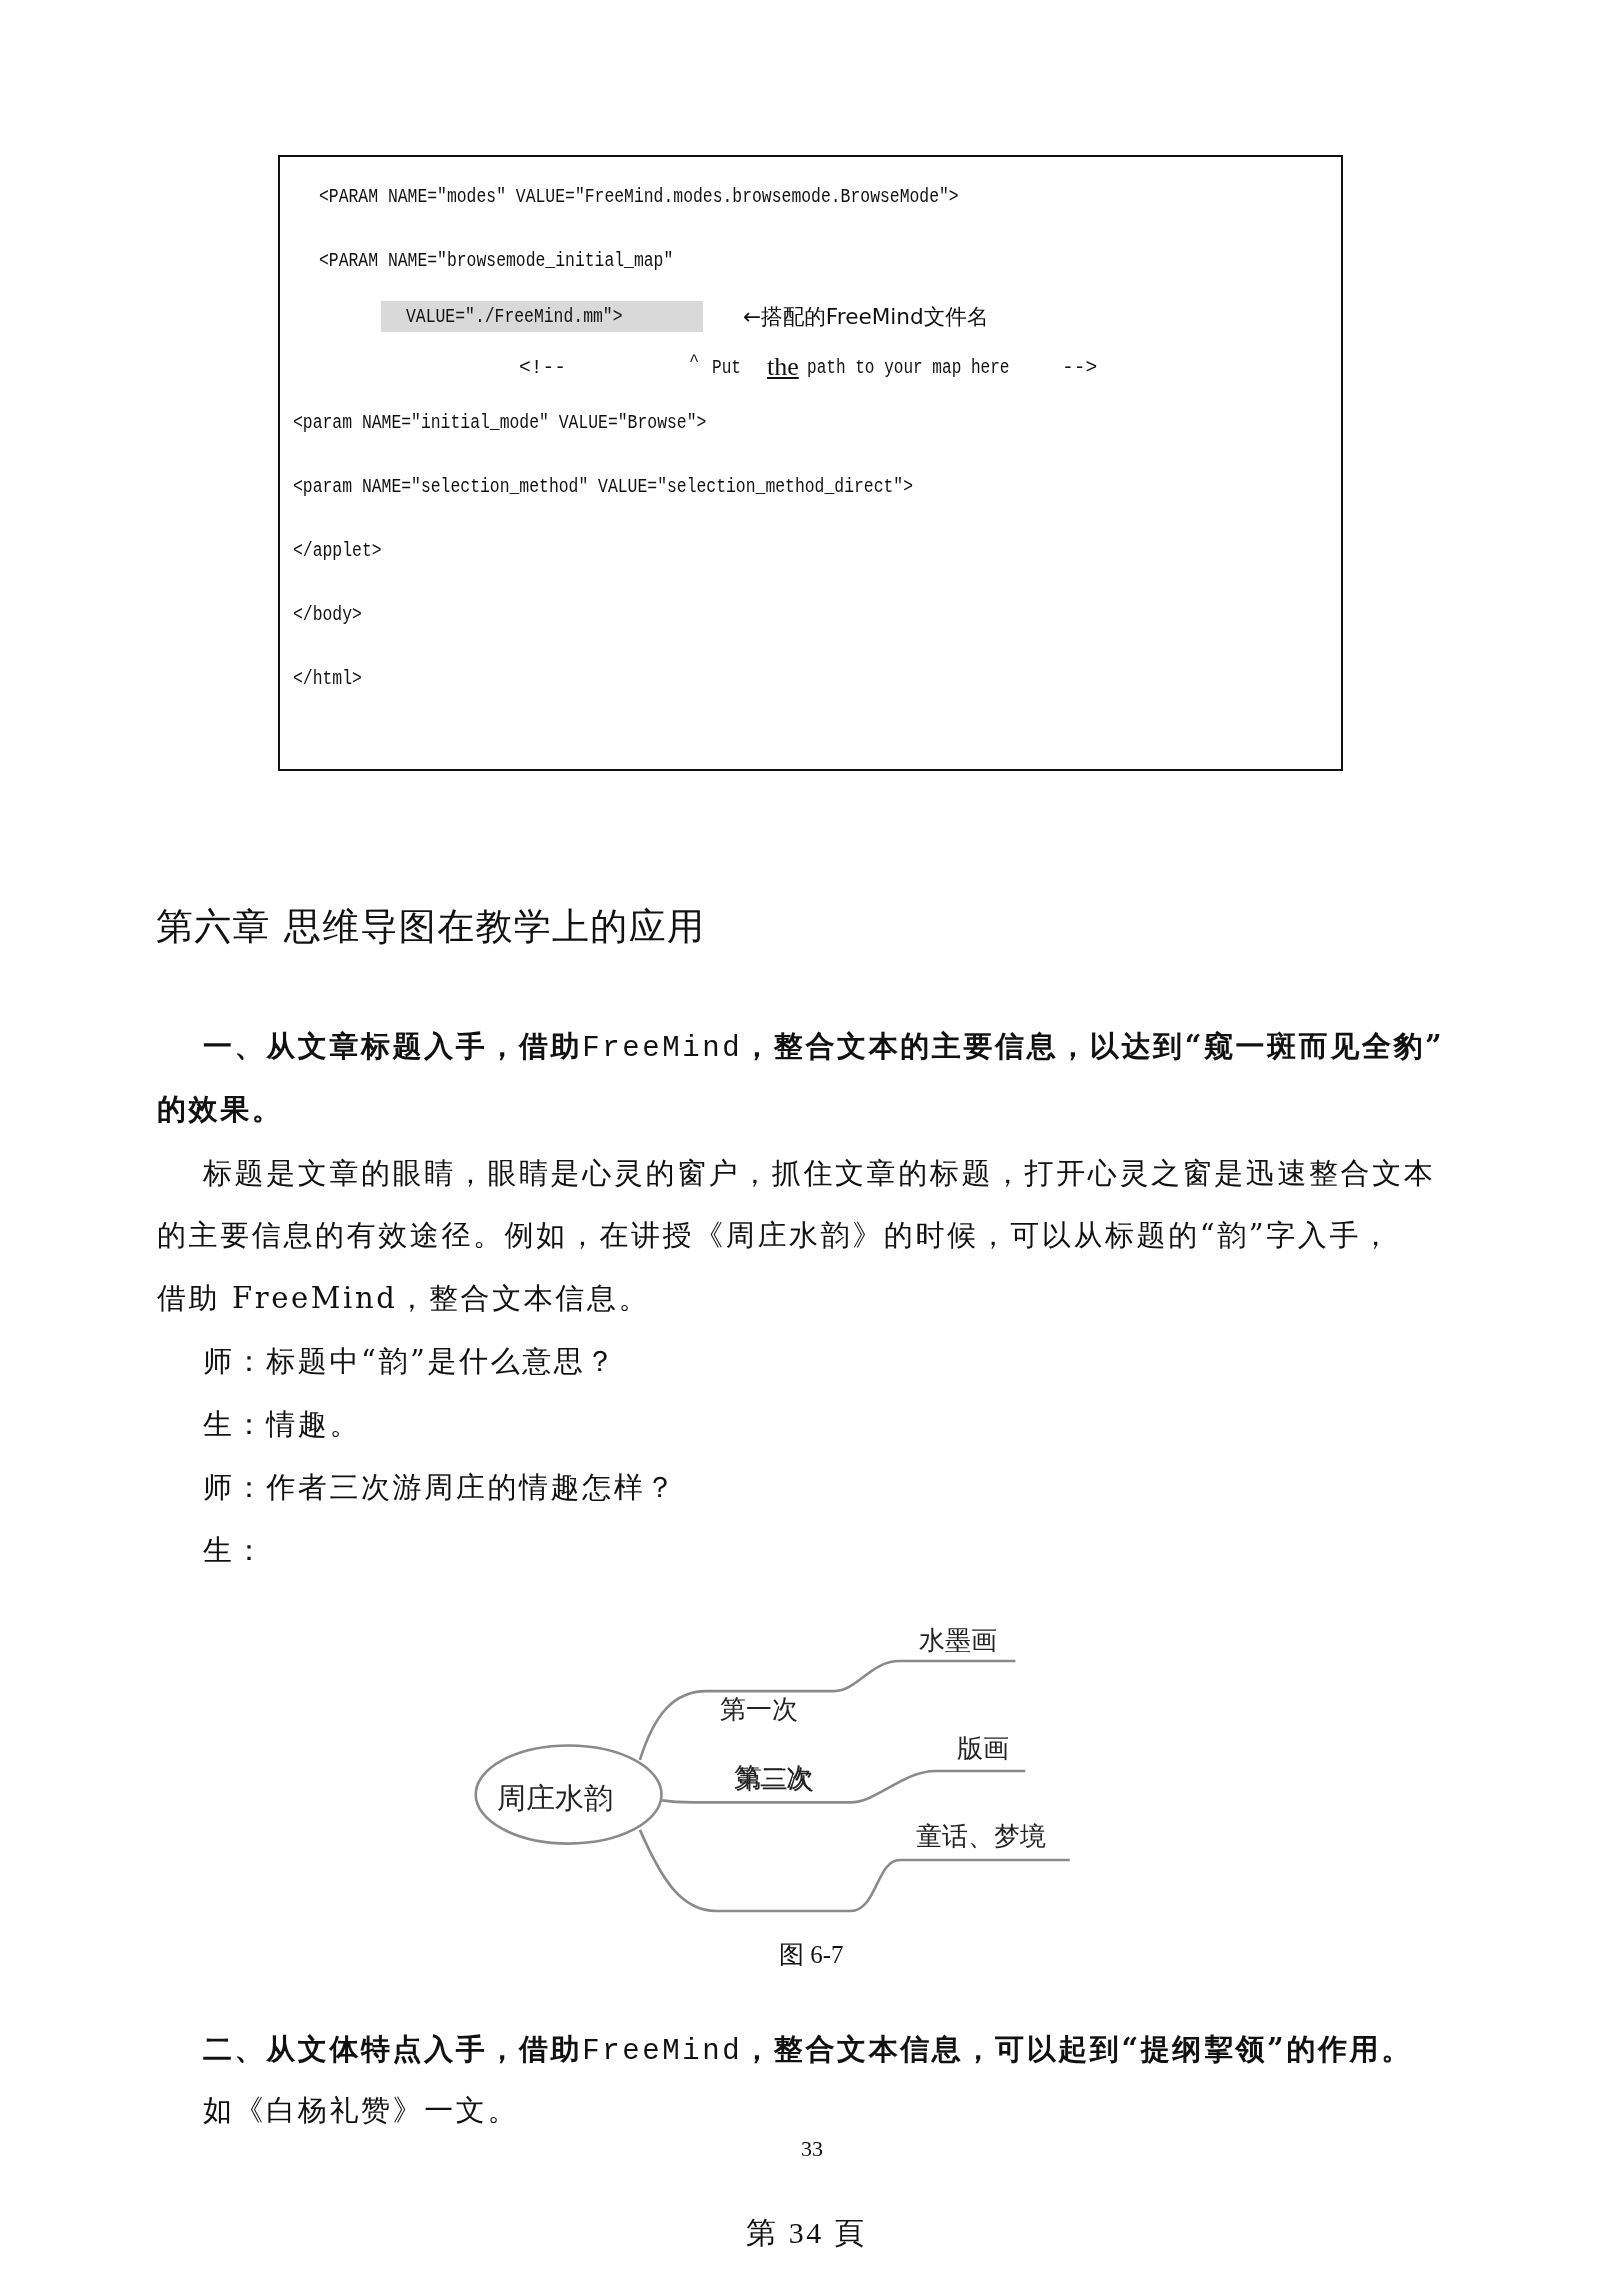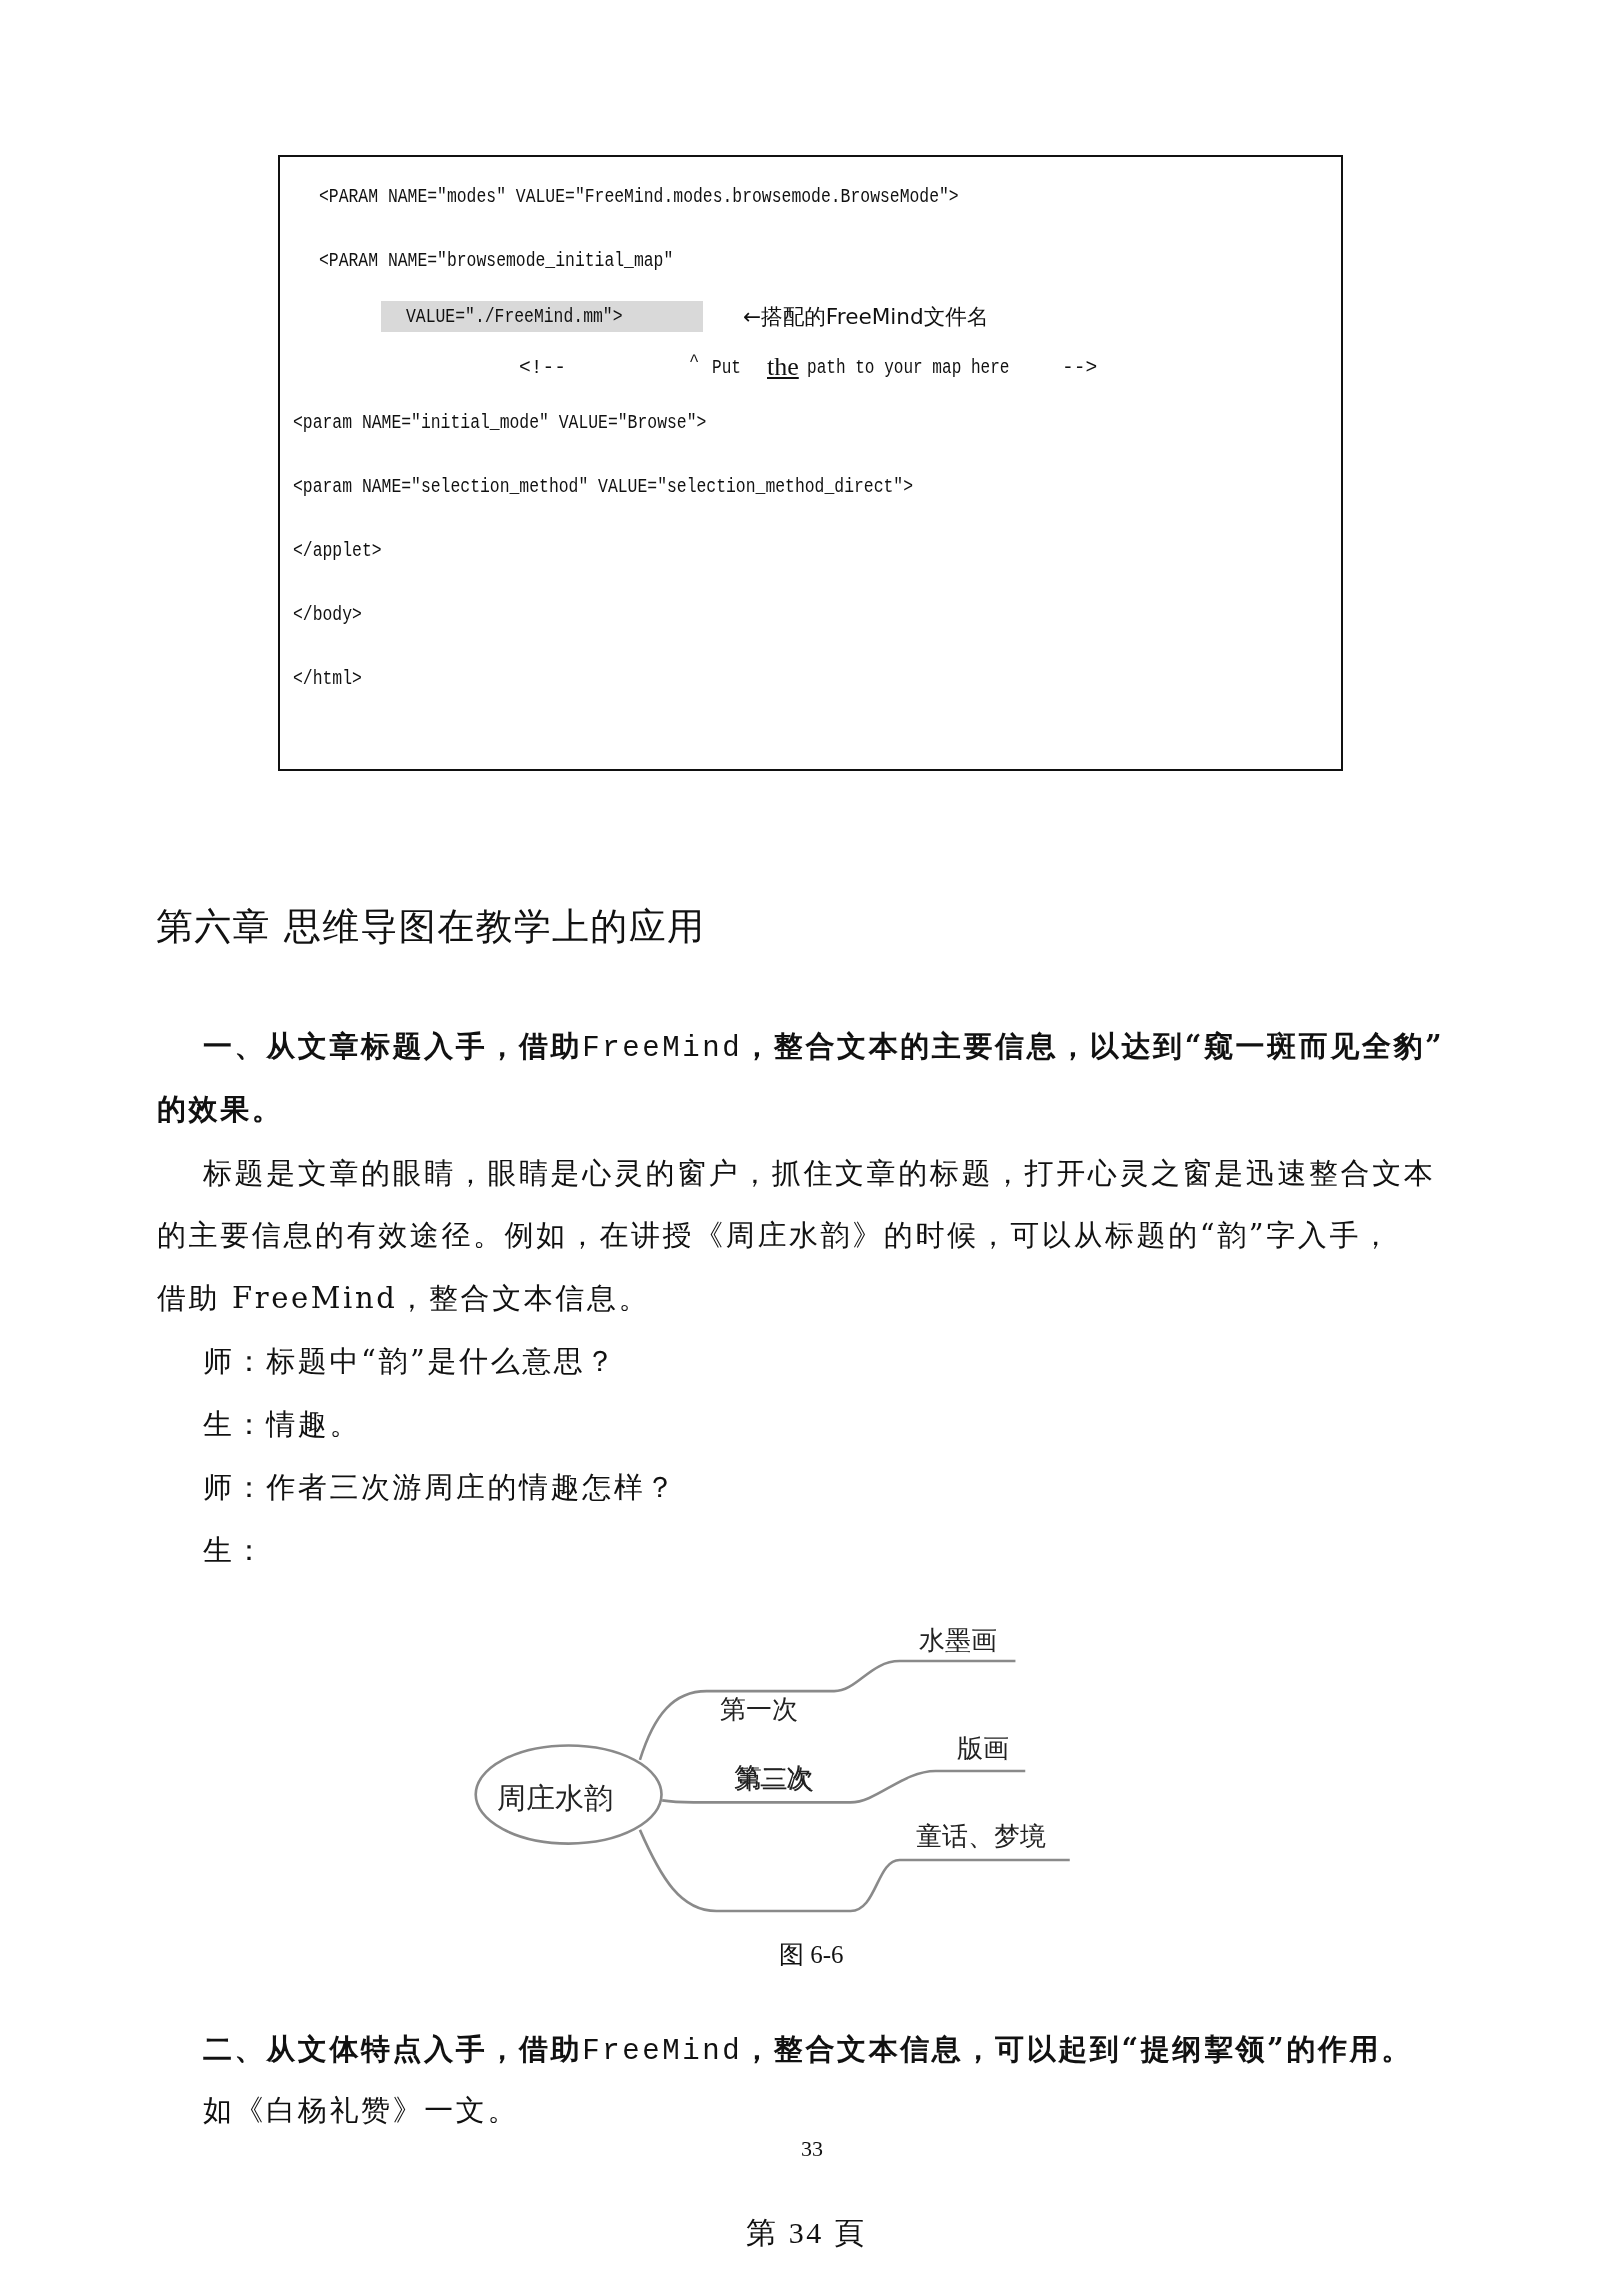--- a/index.html
+++ b/index.html
@@ -79,21 +79,21 @@
     <path d="M978,2797 C1010,2870 1040,2921 1095,2921 L1300,2921 C1340,2921 1340,2843 1375,2843 L1635,2843"></path>
   </g>
 </svg>
 <div class="mm-label" style="left:497px; top:1779px; font-size:29px;">周庄水韵</div>
 <div class="mm-label" style="left:720px; top:1692px;">第一次</div>
 <div class="mm-label" style="left:919px; top:1623px;">水墨画</div>
 <div class="mm-label" style="left:734px; top:1760px;">第二次</div>
 <div class="mm-label" style="left:957px; top:1731px;">版画</div>
 <div class="mm-label" style="left:736px; top:1762px;">第三次</div>
 <div class="mm-label" style="left:916px; top:1819px;">童话、梦境</div>
-<div class="abs caption" style="left:779px; top:1938px;">图 6-6</div>
+<div class="abs caption" style="left:779px; top:1938px;">图 6-7</div>
 
 <div class="abs para bold" style="left:203px; top:2030px;">
   <span>二、从文体特点入手，借助</span><span class="mono-inline">FreeMind</span><span>，整合文本信息，可以起到“提纲挈领”的作用。</span>
 </div>
 <div class="abs para" style="left:203px; top:2091px;">如《白杨礼赞》一文。</div>
 
 <div class="abs page-num" style="left:801px; top:2136px;">33</div>
 <div class="abs footer" style="left:746px; top:2213px;">第 34 頁</div>
 
 

